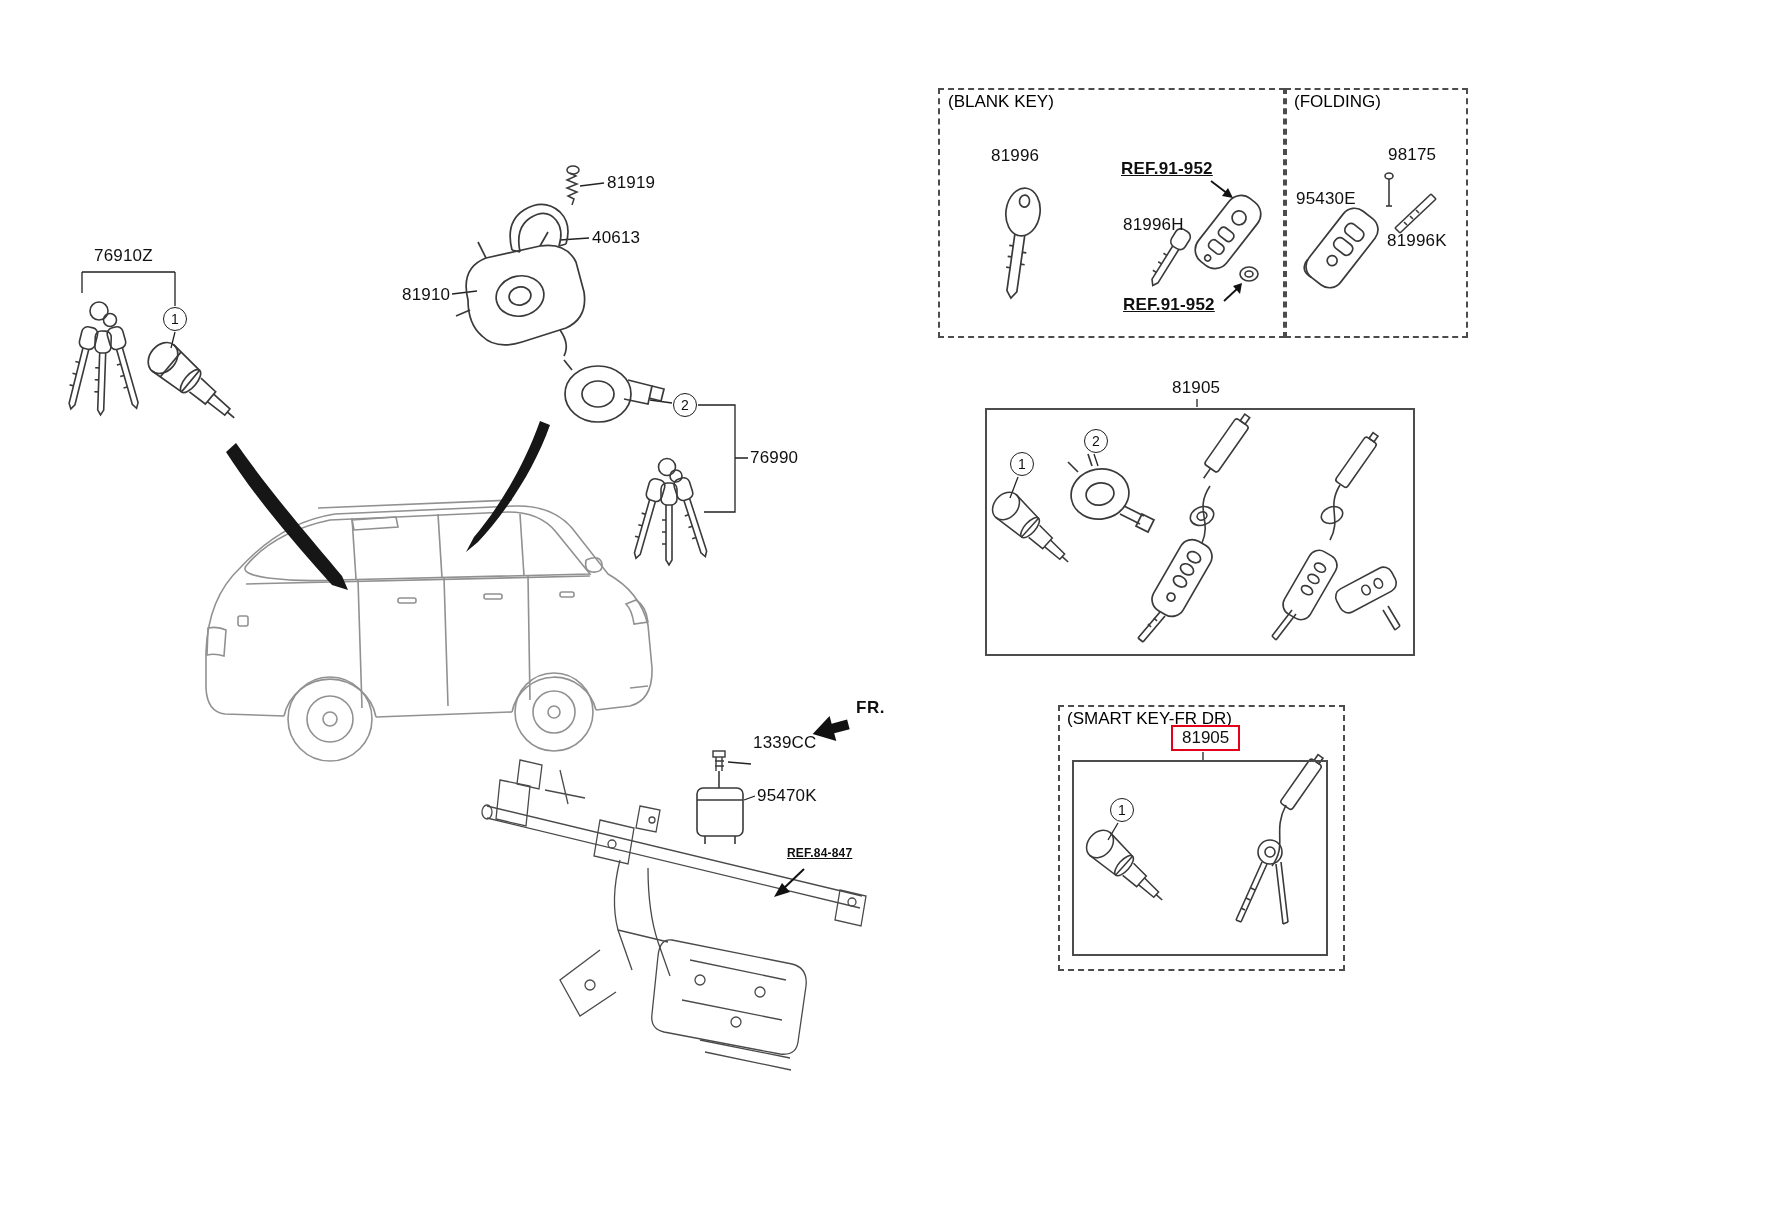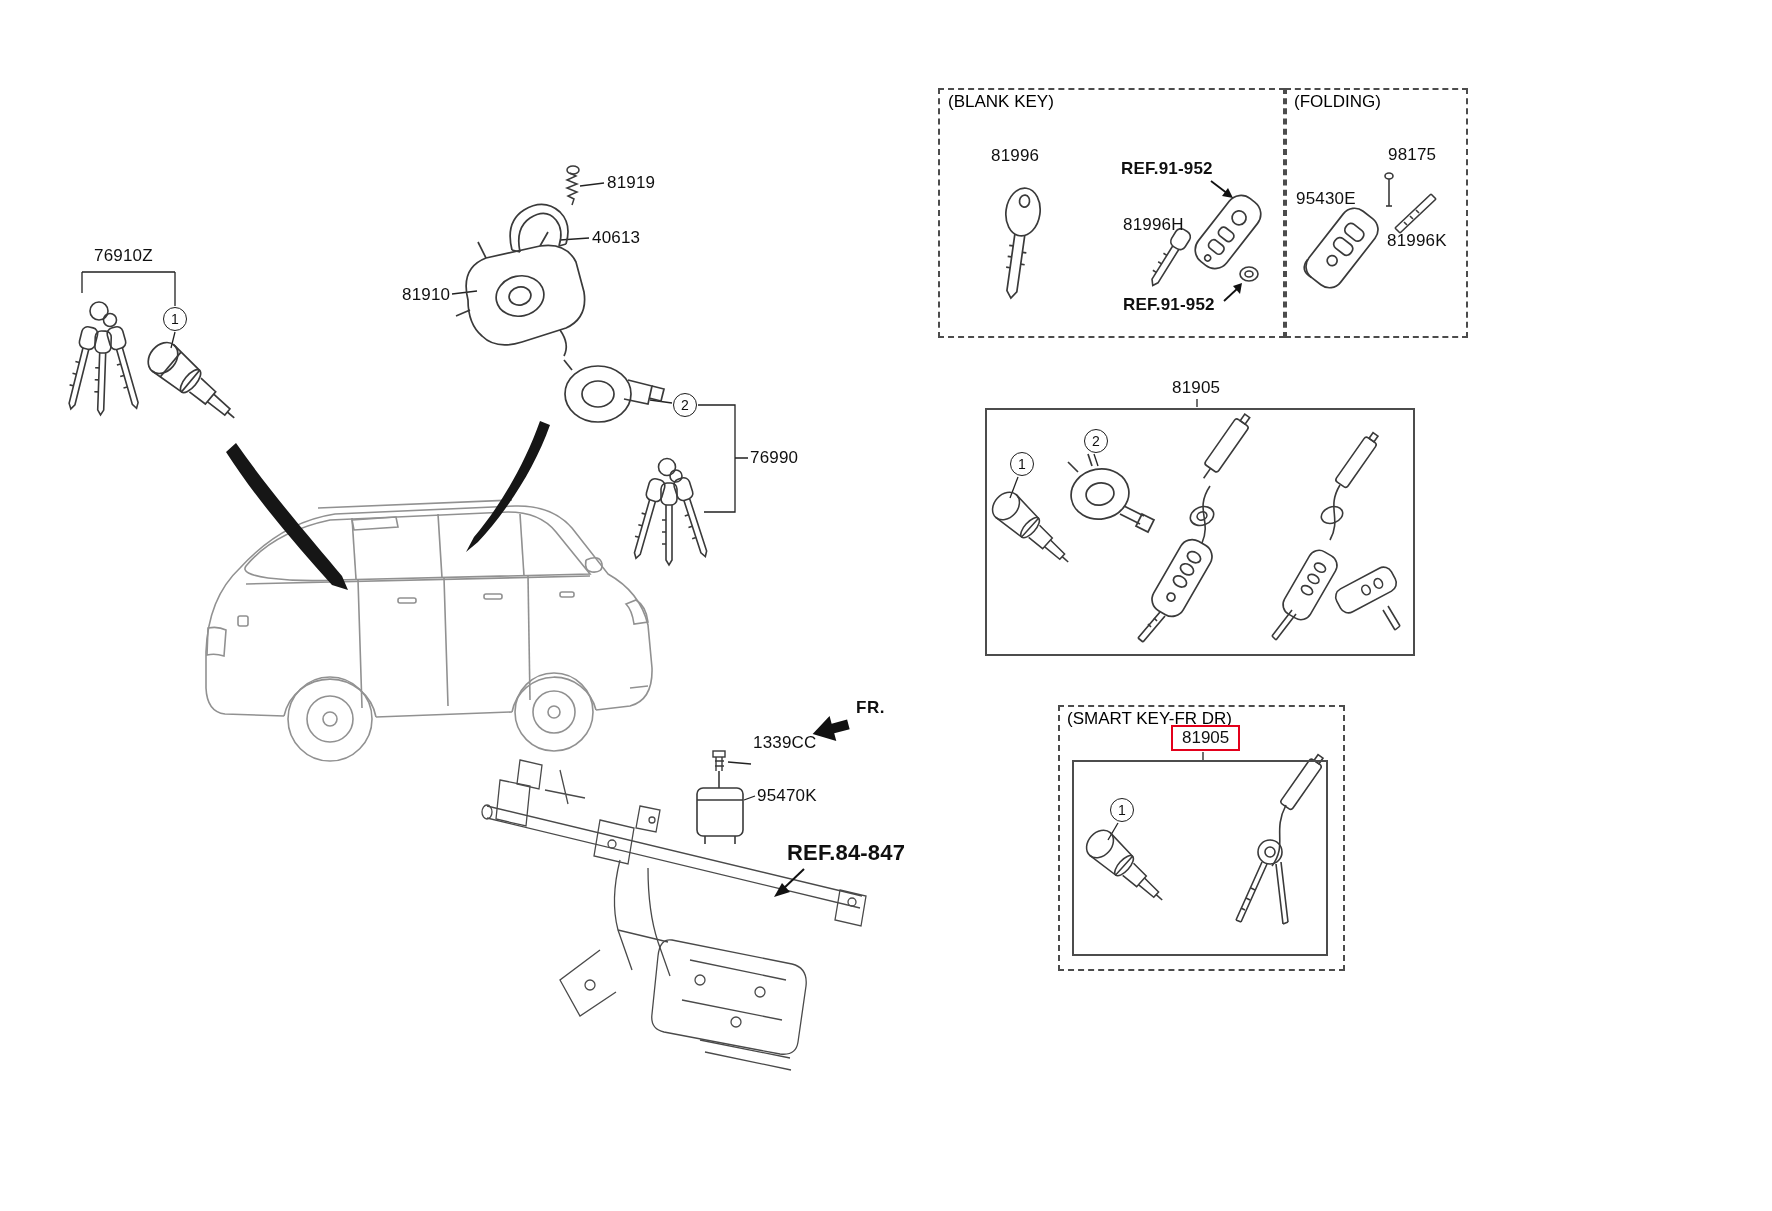--- a/index.html
+++ b/index.html
@@ -2,22 +2,22 @@
 <html><head>
 <meta charset="utf-8">
 <style>
   * { margin:0; padding:0; box-sizing:border-box; }
   html,body { background:#ffffff; }
   body { font-family:"Liberation Sans", sans-serif; color:#111; }
   .stage { position:relative; width:1772px; height:1211px; background:#fff; overflow:hidden; }
   .art { position:absolute; left:0; top:0; }
   .lbl { position:absolute; font-size:17px; line-height:20px; color:#101010; white-space:nowrap; letter-spacing:.2px; }
   .lbl.bold { font-weight:bold; }
-  .lbl.und { }
-  .lbl.big { font-size:22px; }
+  .lbl.und { text-decoration:underline; }
+  .lbl.big { font-size:12px; }
   .lbl.fr { font-size:17px; font-weight:bold; letter-spacing:.5px; }
   .panel { position:absolute; background:transparent; }
   .panel.dashed { border:2px dashed #4c4c4c; }
   .panel.solid  { border:2px solid  #4c4c4c; }
   .ptitle { position:absolute; left:8px; top:2px; font-size:17px; white-space:nowrap; color:#000000; }
   .callout { position:absolute; width:24px; height:24px; border:1.7px solid #1d1d1d; border-radius:50%;
              background:#fff; display:flex; align-items:center; justify-content:center;
              font-size:14px; font-weight:normal; color:#101010; }
   .redbox { position:absolute; border:2px solid #e3001b; padding:1px 9px; font-size:17px;
             color:#101010; background:#fff; cursor:pointer; }

